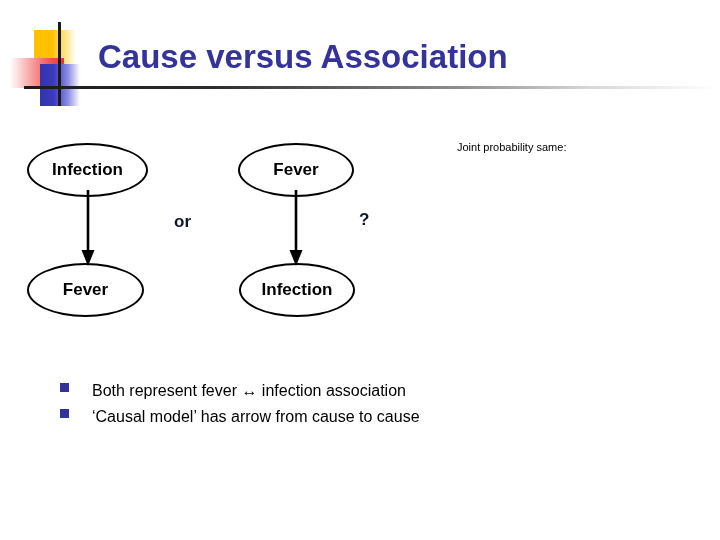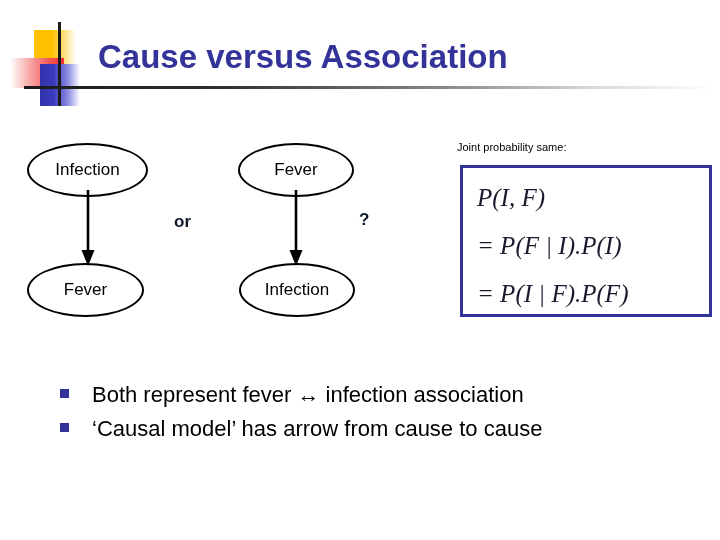--- a/index.html
+++ b/index.html
@@ -60,20 +60,21 @@
   .node {
     position: absolute;
     border: 2.5px solid #000000;
     border-radius: 50%;
     background: #ffffff;
     display: flex;
     align-items: center;
     justify-content: center;
     font-size: 17px;
     color: #000000;
+    font-weight: bold;
   }
   .node-a { left: 27px;  top: 143px; width: 117px; height: 50px; }
   .node-b { left: 238px; top: 143px; width: 112px; height: 50px; }
   .node-c { left: 27px;  top: 263px; width: 113px; height: 50px; }
   .node-d { left: 239px; top: 263px; width: 112px; height: 50px; }
 
   .arrow { position: absolute; }
   .arrow-left  { left: 76px;  top: 190px; }
   .arrow-right { left: 284px; top: 190px; }
 
@@ -125,21 +126,21 @@
   }
   .bullet-marker {
     width: 9px; height: 9px;
     background: #333399;
     flex: 0 0 auto;
     margin-right: 23px;
     position: relative;
     top: -4px;
   }
   .bullet-text {
-    font-size: 22px;
+    font-size: 16px;
     color: #000000;
     white-space: nowrap;
   }
 </style>
 </head>
 <body>
 
 <div id="slide">
 
   <div class="logo-layer logo-yellow"></div>
@@ -169,25 +170,20 @@
   </div>
   <svg class="arrow arrow-right" width="24" height="78" viewBox="0 0 24 78">
     <line x1="12" y1="0" x2="12" y2="64" stroke="#000000" stroke-width="2.6"></line>
     <polygon points="12,76 5.5,60 18.5,60" fill="#000000"></polygon>
   </svg>
 
   <div class="conn-label label-or">or</div>
   <div class="conn-label label-q">?</div>
 
   <div class="joint-caption">Joint probability same:</div>
-  <div class="formula-box">
-    <div class="formula-line">P(I, F)</div>
-    <div class="formula-line">= P(F | I).P(I)</div>
-    <div class="formula-line">= P(I | F).P(F)</div>
-  </div>
 
   <div class="bullet-list">
     <div class="bullet-row">
       <span class="bullet-marker"></span>
       <span class="bullet-text">Both represent fever ↔ infection association</span>
     </div>
     <div class="bullet-row">
       <span class="bullet-marker"></span>
       <span class="bullet-text">‘Causal model’ has arrow from cause to cause</span>
     </div>

